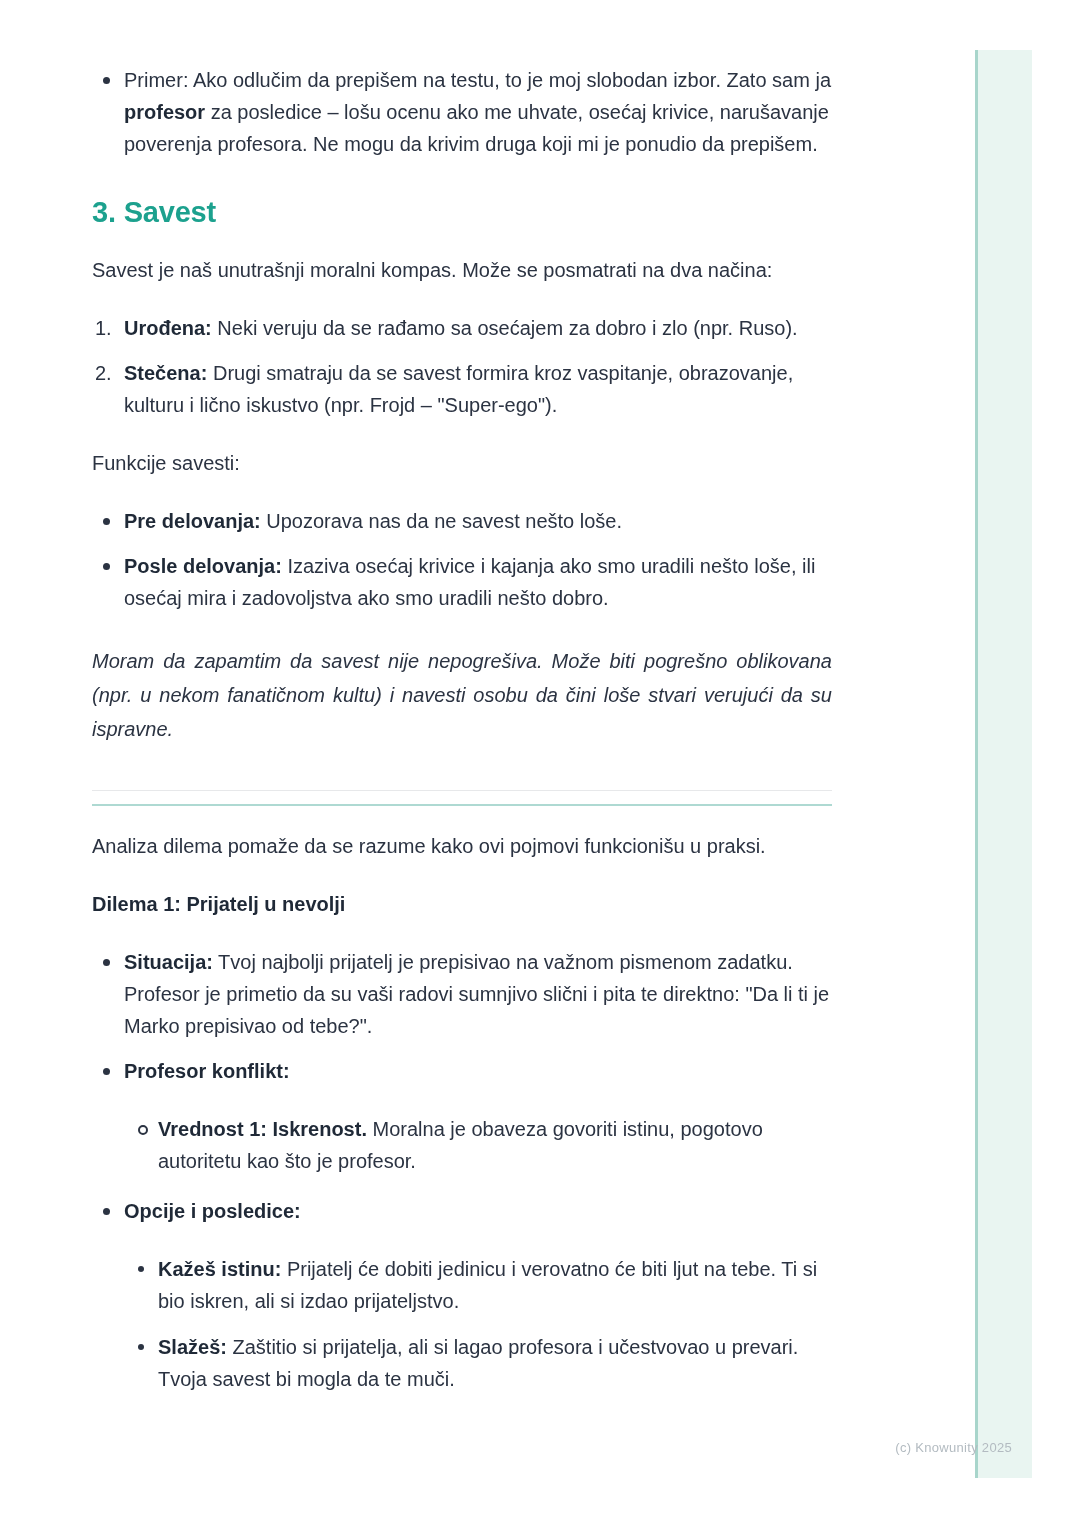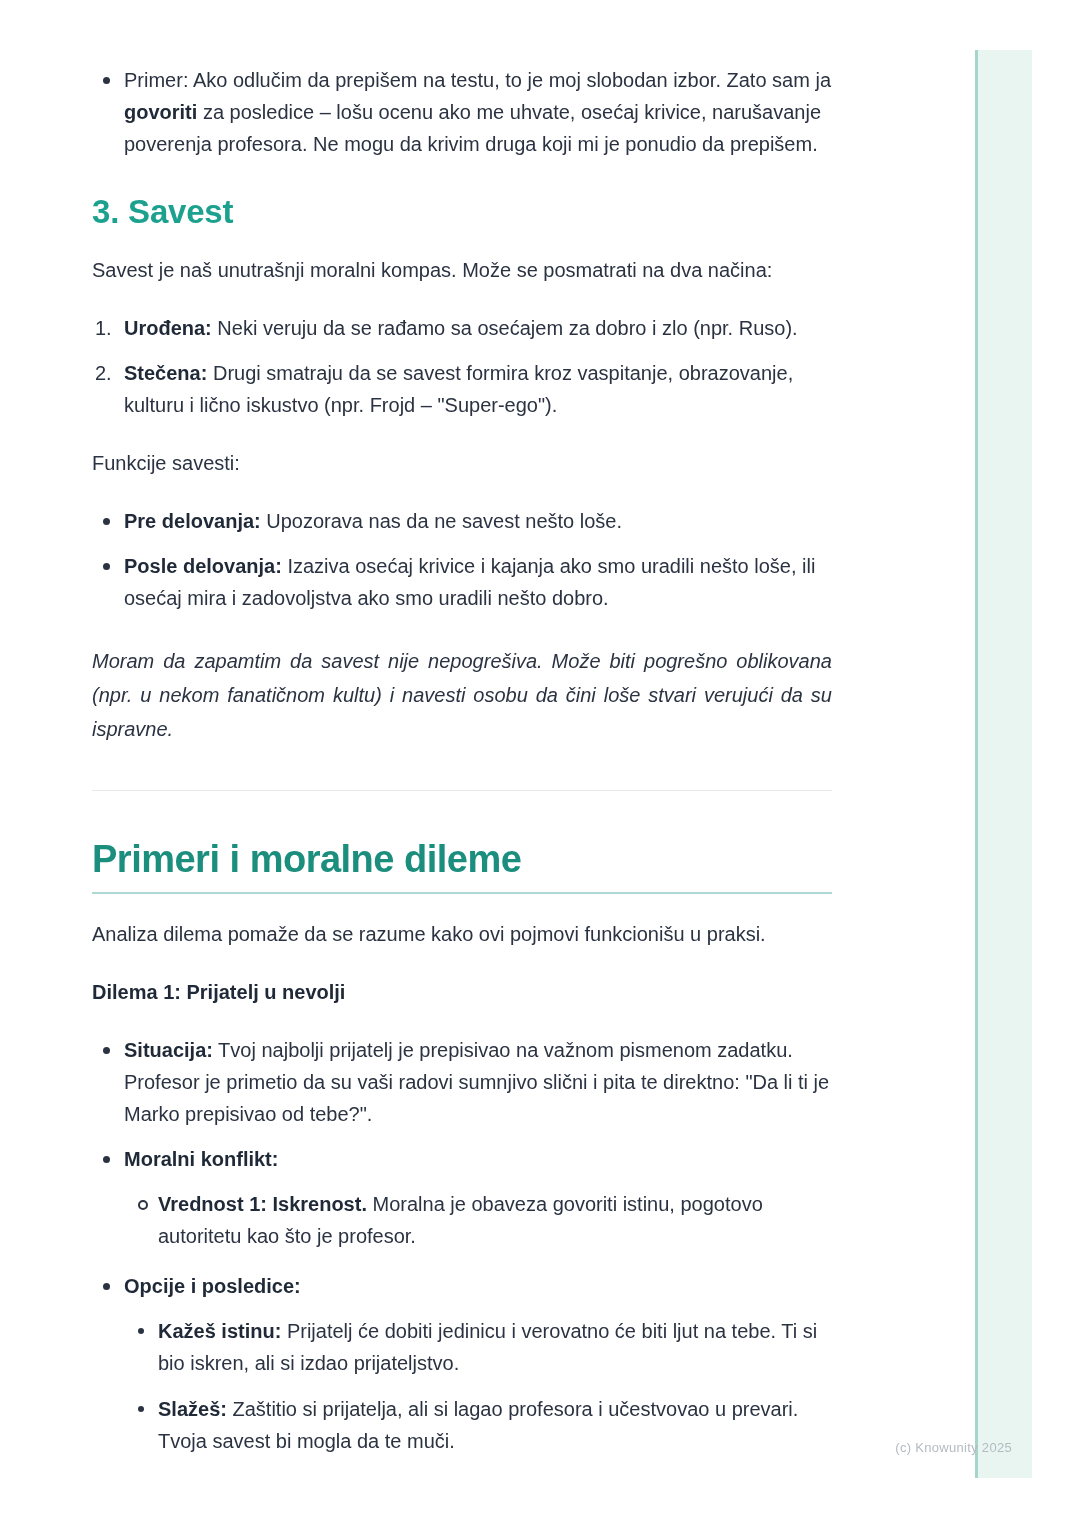--- a/index.html
+++ b/index.html
@@ -46,21 +46,21 @@
     z-index: 0;
   }
   .content b { color: #1f2937; }
 
   
   p { margin: 24px 0; }
 
   
   .h2 {
     margin: 34px 0 22px 0;
-    font-size: 33px;
+    font-size: 29px;
     line-height: 36px;
     font-weight: bold;
     color: #1ca18e;
     letter-spacing: -0.2px;
   }
   .h1 {
     margin: 48px 0 0 0;
     font-size: 38px;
     line-height: 40px;
     font-weight: bold;
@@ -96,21 +96,21 @@
     top: 13px;
     width: 7px;
     height: 7px;
     border-radius: 50%;
     background: #2b3342;
   }
   
   .nlist .num { position: absolute; left: 3px; top: 0; }
 
   
-  .sublist { margin: 13px 0 18px 1px; }
+  .sublist { margin: 26px 0 18px 1px; }
   .sublist > li { padding-left: 33px; margin-bottom: 14px; }
   
   .sublist.circle > li::before {
     content: "";
     position: absolute;
     left: 13px;
     top: 12px;
     width: 6px;
     height: 6px;
     border-radius: 50%;
@@ -143,21 +143,21 @@
 <div class="page">
 
   <div class="side-panel"></div>
 
   <div class="watermark">(c) Knowunity 2025</div>
 
   <main class="content">
 
     <ul class="blist">
       <li>
-        <span>Primer: Ako odlučim da prepišem na testu, to je moj slobodan izbor. Zato sam ja </span><b>govoriti</b><span> za posledice – lošu ocenu ako me uhvate, osećaj krivice, narušavanje poverenja profesora. Ne mogu da krivim druga koji mi je ponudio da prepišem.</span>
+        <span>Primer: Ako odlučim da prepišem na testu, to je moj slobodan izbor. Zato sam ja </span><b>profesor</b><span> za posledice – lošu ocenu ako me uhvate, osećaj krivice, narušavanje poverenja profesora. Ne mogu da krivim druga koji mi je ponudio da prepišem.</span>
       </li>
     </ul>
 
     <h2 class="h2">3. Savest</h2>
 
     <p>Savest je naš unutrašnji moralni kompas. Može se posmatrati na dva načina:</p>
 
     <ol class="nlist">
       <li>
         <span class="num">1.</span><b>Urođena:</b><span> Neki veruju da se rađamo sa osećajem za dobro i zlo (npr. Ruso).</span>
@@ -175,33 +175,32 @@
       </li>
       <li>
         <b>Posle delovanja:</b><span> Izaziva osećaj krivice i kajanja ako smo uradili nešto loše, ili osećaj mira i zadovoljstva ako smo uradili nešto dobro.</span>
       </li>
     </ul>
 
     <p class="note">Moram da zapamtim da savest nije nepogrešiva. Može biti pogrešno oblikovana (npr. u nekom fanatičnom kultu) i navesti osobu da čini loše stvari verujući da su ispravne.</p>
 
     <div class="divider"></div>
 
-    <h1 class="h1">Primeri i moralne dileme</h1>
     <div class="h1-rule"></div>
 
     <p>Analiza dilema pomaže da se razume kako ovi pojmovi funkcionišu u praksi.</p>
 
     <p class="dilemma-title">Dilema 1: Prijatelj u nevolji</p>
 
     <ul class="blist">
       <li>
         <b>Situacija:</b><span> Tvoj najbolji prijatelj je prepisivao na važnom pismenom zadatku. Profesor je primetio da su vaši radovi sumnjivo slični i pita te direktno: "Da li ti je Marko prepisivao od tebe?".</span>
       </li>
       <li>
-        <b>Moralni konflikt:</b>
+        <b>Profesor konflikt:</b>
         <ul class="sublist circle">
           <li>
             <b>Vrednost 1: Iskrenost.</b><span> Moralna je obaveza govoriti istinu, pogotovo autoritetu kao što je profesor.</span>
           </li>
         </ul>
       </li>
       <li>
         <b>Opcije i posledice:</b>
         <ul class="sublist disc">
           <li>

